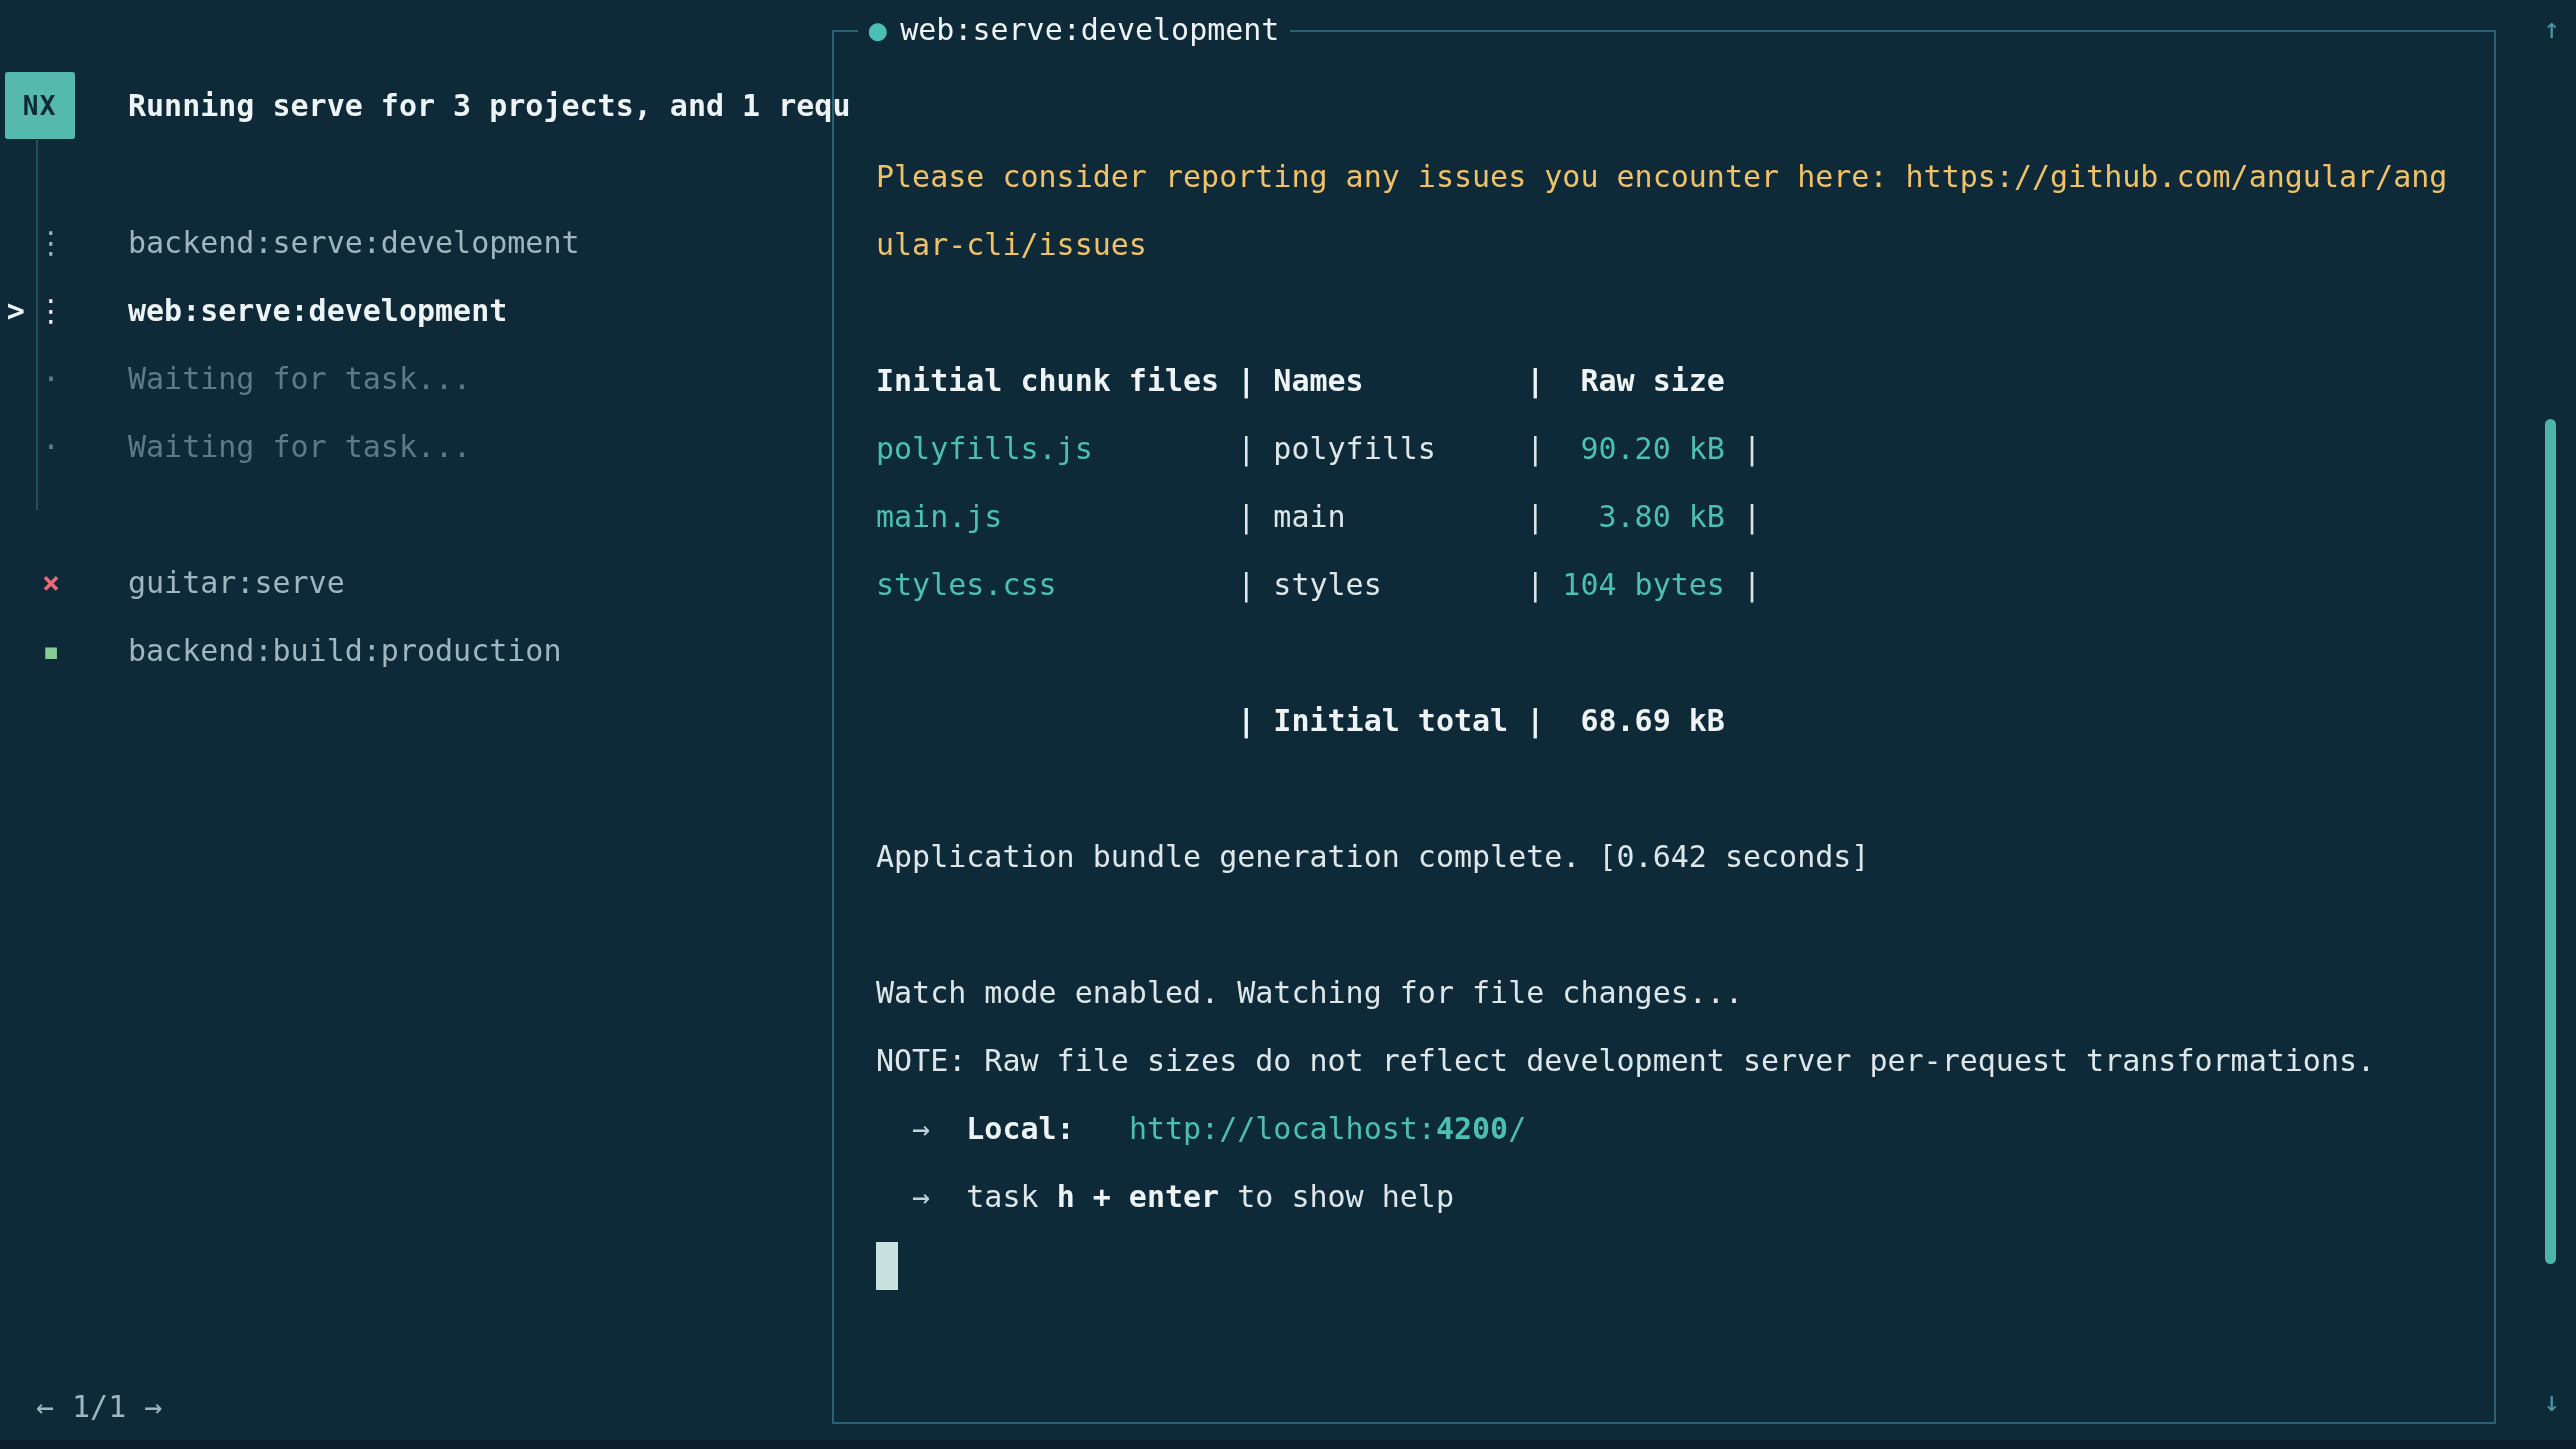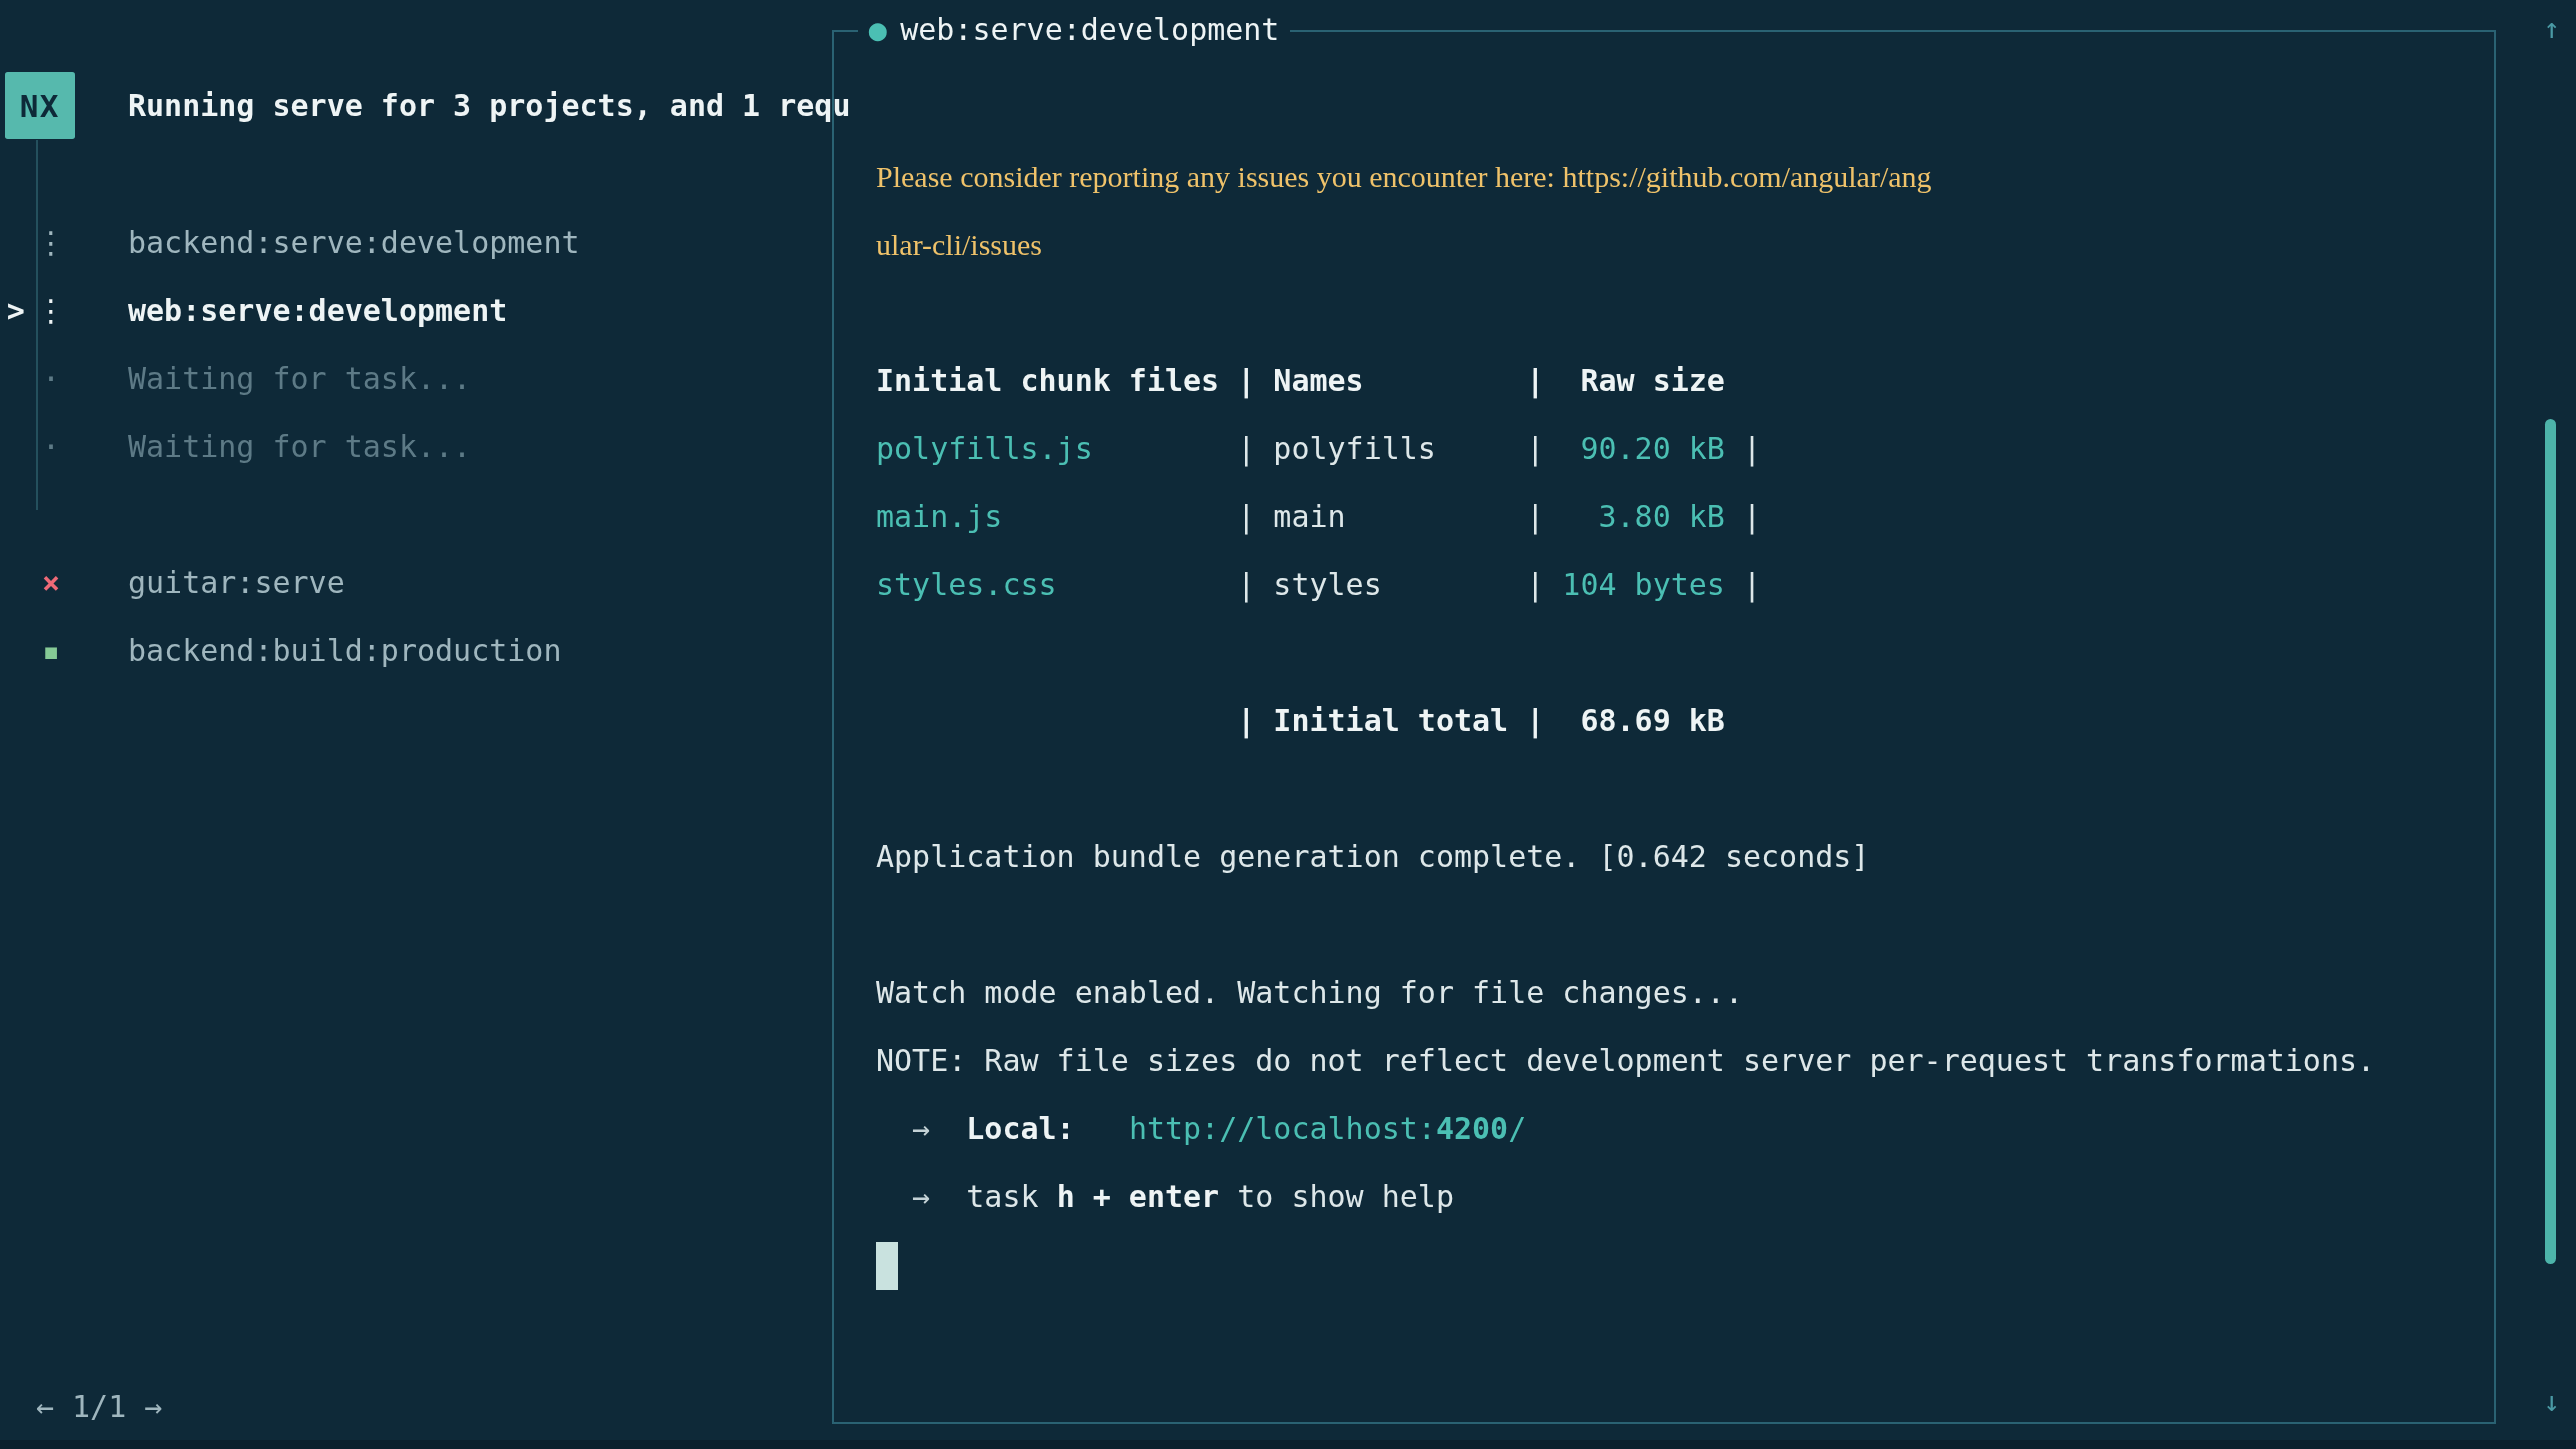--- a/index.html
+++ b/index.html
@@ -11,31 +11,31 @@
     position:relative;
   }
   .screen{position:absolute;inset:0;}
 
   
   .bright{color:var(--fg-bright,#eef4f5);}
   .bold{font-weight:bold;}
   .muted{color:var(--muted,#9fb6be);}
   .dim{color:var(--dim,#5d7a86);}
   .teal{color:var(--teal,#4bbfb3);margin-top:40px;}
-  .yellow{color:var(--yellow,#efc26a);font-family:Liberation Serif, serif;}
+  .yellow{color:var(--yellow,#efc26a);}
   .red{color:var(--red,#ed6a77);}
   .green{color:var(--green,#86ca96);}
   .arrow{color:#c4d2d6;}
 
   
   .left{position:absolute;left:0;top:0;bottom:0;width:864px;overflow:hidden;}
   .nx-badge{
     position:absolute;left:4.7px;top:72px;width:70px;height:67px;
     background:var(--badge-bg,#56b9ad);color:var(--badge-fg,#0e2938);
-    font-weight:bold;font-size:31px;display:flex;align-items:center;justify-content:center;
+    font-weight:bold;font-size:26px;display:flex;align-items:center;justify-content:center;
     border-radius:2.7px;letter-spacing:1.3px;
   }
   .app-title{
     position:absolute;left:128px;top:72px;height:67px;line-height:67px;
     font-weight:bold;color:var(--fg-bright,#eef4f5);white-space:pre;
   }
   .tree-line{position:absolute;left:36px;top:140px;width:2px;height:370px;background:var(--tree-line,#24505d);}
   .task-list{position:absolute;left:0;top:209px;width:864px;}
   .trow{position:relative;height:68px;line-height:68px;white-space:pre;}
   .trow .pointer{position:absolute;left:6.7px;font-weight:bold;color:var(--fg-bright,#eef4f5);}

